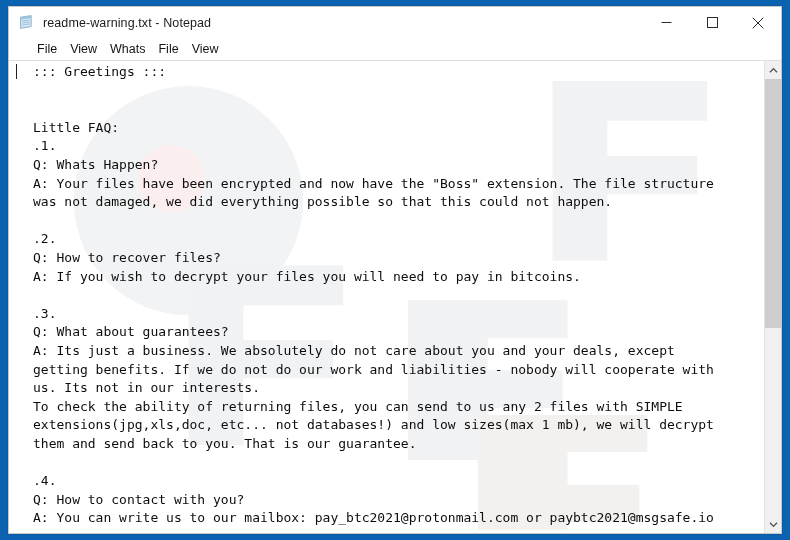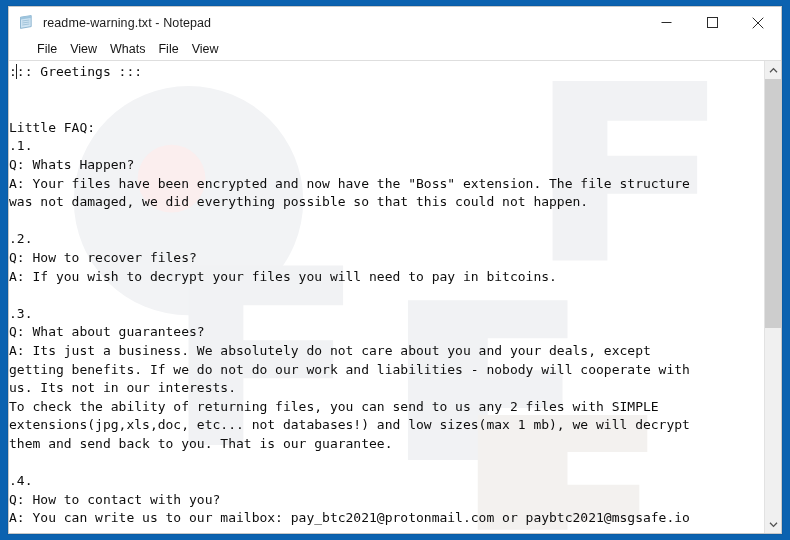--- a/index.html
+++ b/index.html
@@ -135,21 +135,21 @@
     top: 3px;
     width: 1px;
     height: 15px;
     background: #222;
     z-index: 3;
   }
 
   #text-content {
     position: relative;
     z-index: 2;
-    padding: 2px 4px 0 0;
+    padding: 2px 4px 0 24px;
     font-family: "DejaVu Sans Mono", monospace;
     font-size: 13px;
     line-height: 18.6px;
     color: #0d0d0d;
     white-space: pre;
     letter-spacing: 0px;
   }
 
   
   #vscrollbar {

